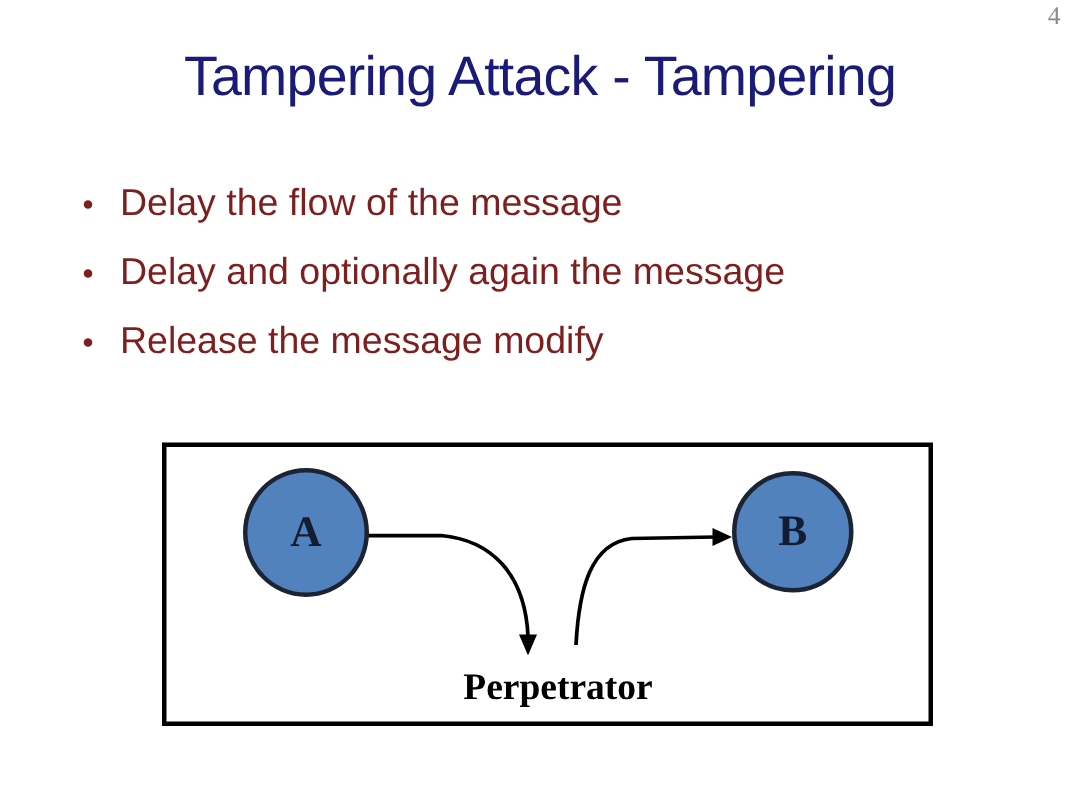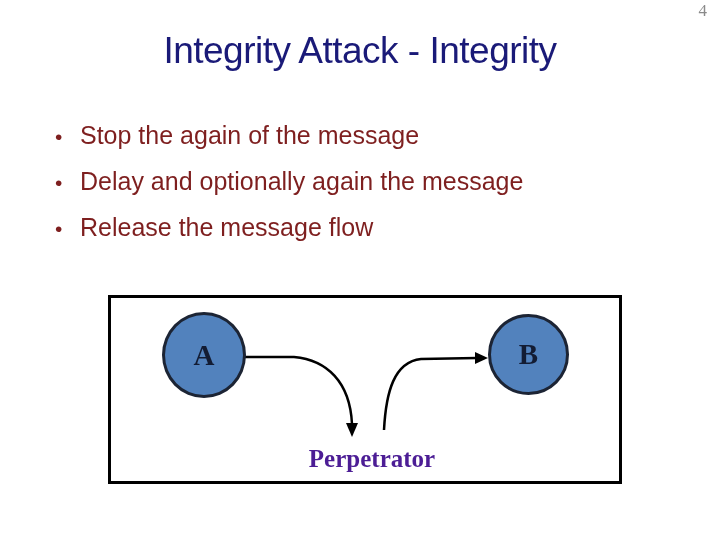--- a/index.html
+++ b/index.html
@@ -81,44 +81,44 @@
   .arrows-svg { position: absolute; left: 0; top: 0; }
 
   .perpetrator-label {
     position: absolute;
     left: 140px; top: 147px;
     width: 242px;
     text-align: center;
     font-family: "Liberation Serif", serif;
     font-weight: bold;
     font-size: 25px;
-    color: #4c1d95;
+    color: #000000;
   }
 </style>
 </head>
 <body>
 
 <div class="slide">
 
   <div class="page-number">4</div>
 
-  <h1 class="slide-title">Integrity Attack - Integrity</h1>
+  <h1 class="slide-title">Tampering Attack - Tampering</h1>
 
   <ul class="bullet-list">
     <li>
       <span class="bullet-dot">•</span>
-      <span>Stop the again of the message</span>
+      <span>Delay the flow of the message</span>
     </li>
     <li>
       <span class="bullet-dot">•</span>
       <span>Delay and optionally again the message</span>
     </li>
     <li>
       <span class="bullet-dot">•</span>
-      <span>Release the message flow</span>
+      <span>Release the message modify</span>
     </li>
   </ul>
 
   <div class="diagram-box">
     <div class="diagram-inner">
 
       <svg class="arrows-svg" width="508" height="183" viewBox="0 0 508 183">
         <g>
           <path d="M 134 59 L 183 59 C 216 62 239 84 241 126" fill="none" stroke="#000000" stroke-width="2.5"></path>
           <polygon points="235,125 247,125 241,139" fill="#000000"></polygon>

